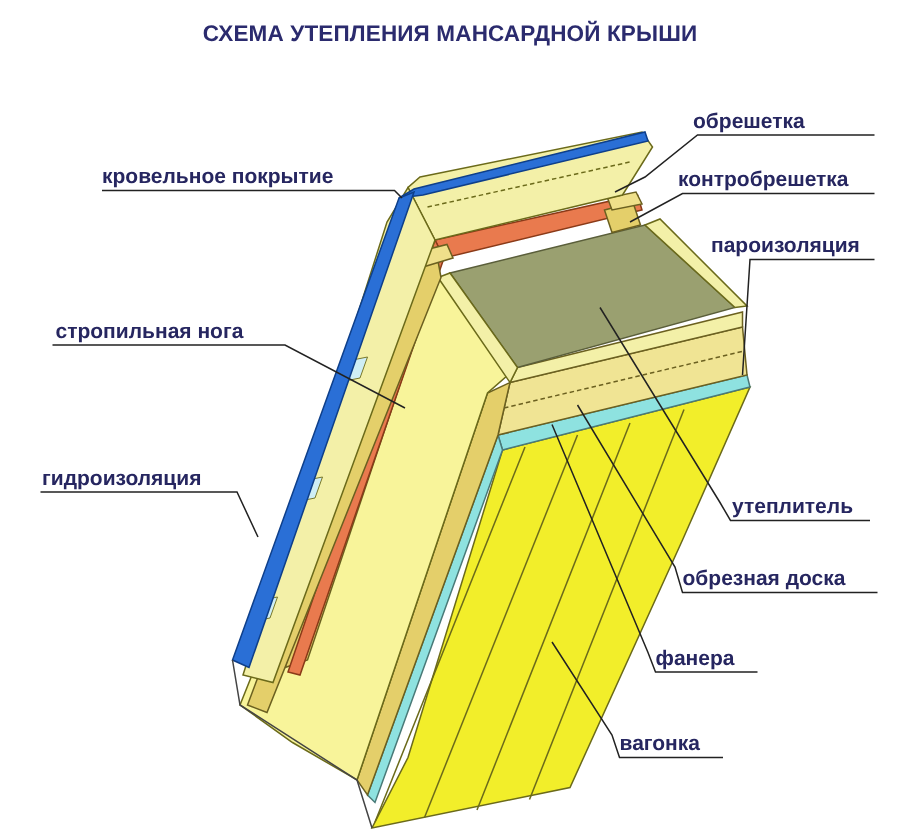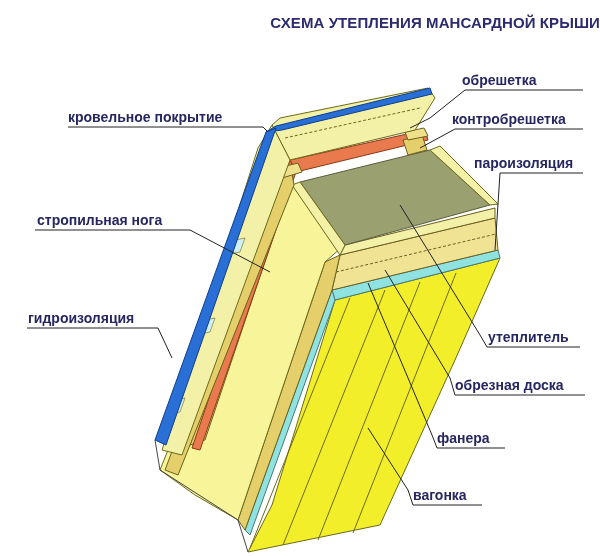--- a/index.html
+++ b/index.html
@@ -1,17 +1,17 @@
 <!DOCTYPE html>
 <html><head>
 <meta charset="utf-8">
 <style>
   html,body{margin:0;padding:0;background:#ffffff;}
   body{width:600px;height:556px;position:relative;overflow:hidden;font-family:"Liberation Sans","DejaVu Sans",sans-serif;}
-  .title{position:absolute;left:0;top:14px;width:600px;text-align:right;font-size:15px;font-weight:bold;color:#2b2b6e;letter-spacing:0.1px;}
+  .title{position:absolute;left:0;top:14px;width:600px;text-align:center;font-size:15px;font-weight:bold;color:#2b2b6e;letter-spacing:0.1px;}
   svg{position:absolute;left:0;top:0;}
   .lbl{font-family:"Liberation Sans","DejaVu Sans",sans-serif;font-size:14px;font-weight:bold;fill:#262660;}
 </style>
 </head>
 <body>
 
 <div class="title">СХЕМА УТЕПЛЕНИЯ МАНСАРДНОЙ КРЫШИ</div>
 
 <svg width="600" height="556" viewBox="0 0 600 556">
 

